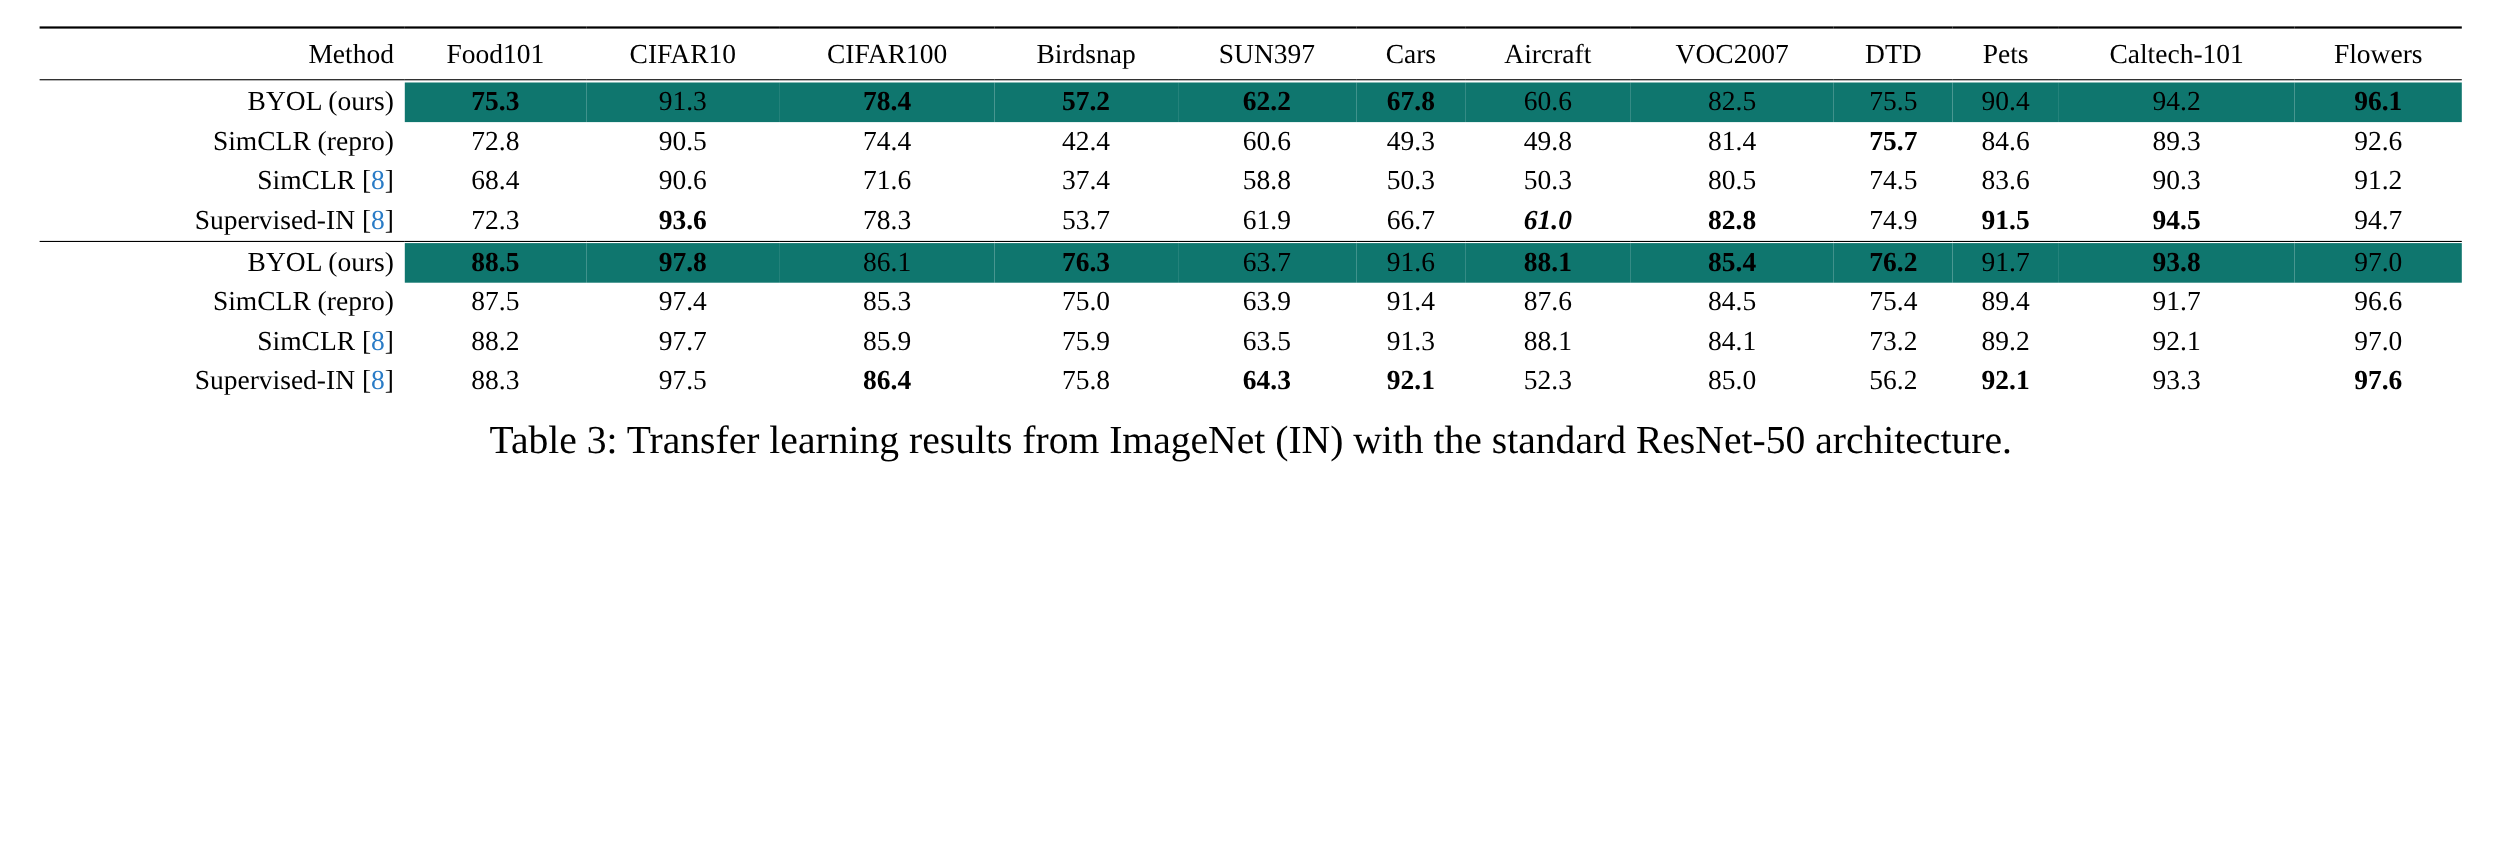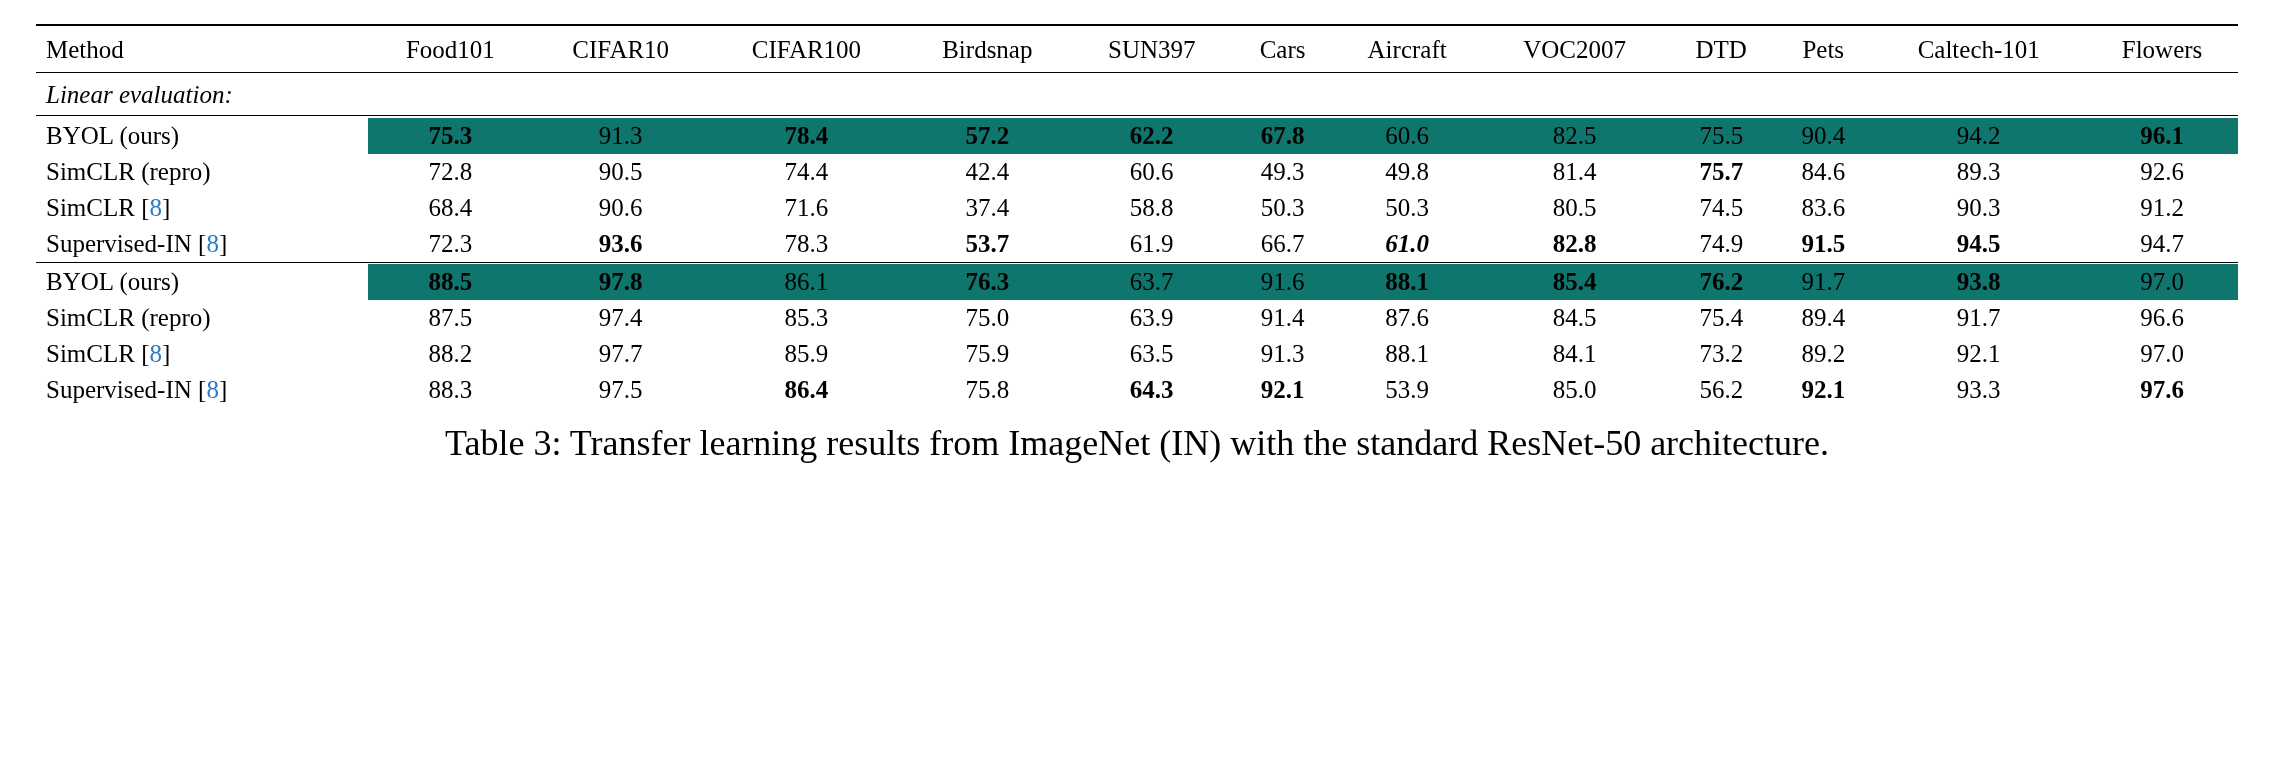--- a/index.html
+++ b/index.html
@@ -13,21 +13,21 @@
     table {
       border-collapse: collapse;
       width: 100%;
       table-layout: auto;
     }
     th, td {
       padding: 4px 10px;
       white-space: nowrap;
     }
     .method-col {
-      text-align: left;
+      text-align: right;
       min-width: 220px;
     }
     .val-col {
       text-align: center;
     }
     .rule-top { border-top: 2px solid #000; }
     .rule-bot { border-bottom: 2px solid #000; }
     thead th {
       font-weight: normal;
       border-bottom: 1.2px solid #000;
@@ -70,23 +70,20 @@
         <th class="val-col">Aircraft</th>
         <th class="val-col">VOC2007</th>
         <th class="val-col">DTD</th>
         <th class="val-col">Pets</th>
         <th class="val-col">Caltech-101</th>
         <th class="val-col">Flowers</th>
       </tr>
   </thead>
   <tbody id="table-body">
 
-  <tr class="section-row section-row-sep">
-        <td colspan="13">Linear evaluation:</td>
-      </tr>
       <tr class="spacer-row">
         <td colspan="13"></td>
       </tr>
       <tr>
         <td class="method-col"><span>BYOL (ours)</span></td>
         <td class="val-col highlight bold">75.3</td>
         <td class="val-col highlight">91.3</td>
         <td class="val-col highlight bold">78.4</td>
         <td class="val-col highlight bold">57.2</td>
         <td class="val-col highlight bold">62.2</td>
@@ -126,21 +123,21 @@
         <td class="val-col">74.5</td>
         <td class="val-col">83.6</td>
         <td class="val-col">90.3</td>
         <td class="val-col">91.2</td>
       </tr>
       <tr>
         <td class="method-col" style="border-bottom: 1.2px solid rgb(0, 0, 0);"><span>Supervised-IN</span> [<span class="cite">8</span>]</td>
         <td class="val-col" style="border-bottom: 1.2px solid rgb(0, 0, 0);">72.3</td>
         <td class="val-col bold" style="border-bottom: 1.2px solid rgb(0, 0, 0);">93.6</td>
         <td class="val-col" style="border-bottom: 1.2px solid rgb(0, 0, 0);">78.3</td>
-        <td class="val-col" style="border-bottom: 1.2px solid rgb(0, 0, 0); font-weight: bold;">53.7</td>
+        <td class="val-col" style="border-bottom: 1.2px solid rgb(0, 0, 0);">53.7</td>
         <td class="val-col" style="border-bottom: 1.2px solid rgb(0, 0, 0);">61.9</td>
         <td class="val-col" style="border-bottom: 1.2px solid rgb(0, 0, 0);">66.7</td>
         <td class="val-col bold" style="border-bottom: 1.2px solid rgb(0, 0, 0); font-style: italic;">61.0</td>
         <td class="val-col bold" style="border-bottom: 1.2px solid rgb(0, 0, 0); margin-top: 28px;">82.8</td>
         <td class="val-col" style="border-bottom: 1.2px solid rgb(0, 0, 0);">74.9</td>
         <td class="val-col bold" style="border-bottom: 1.2px solid rgb(0, 0, 0);">91.5</td>
         <td class="val-col bold" style="border-bottom: 1.2px solid rgb(0, 0, 0);">94.5</td>
         <td class="val-col" style="border-bottom: 1.2px solid rgb(0, 0, 0);">94.7</td>
       </tr>
       <tr class="spacer-row">
@@ -192,21 +189,21 @@
         <td class="val-col">97.0</td>
       </tr>
       <tr>
         <td class="method-col"><span>Supervised-IN</span> [<span class="cite">8</span>]</td>
         <td class="val-col">88.3</td>
         <td class="val-col">97.5</td>
         <td class="val-col bold">86.4</td>
         <td class="val-col">75.8</td>
         <td class="val-col bold">64.3</td>
         <td class="val-col bold">92.1</td>
-        <td class="val-col">53.9</td>
+        <td class="val-col">52.3</td>
         <td class="val-col">85.0</td>
         <td class="val-col">56.2</td>
         <td class="val-col bold">92.1</td>
         <td class="val-col">93.3</td>
         <td class="val-col bold">97.6</td>
       </tr>
     </tbody>
 </table>
 
 <div class="caption">

